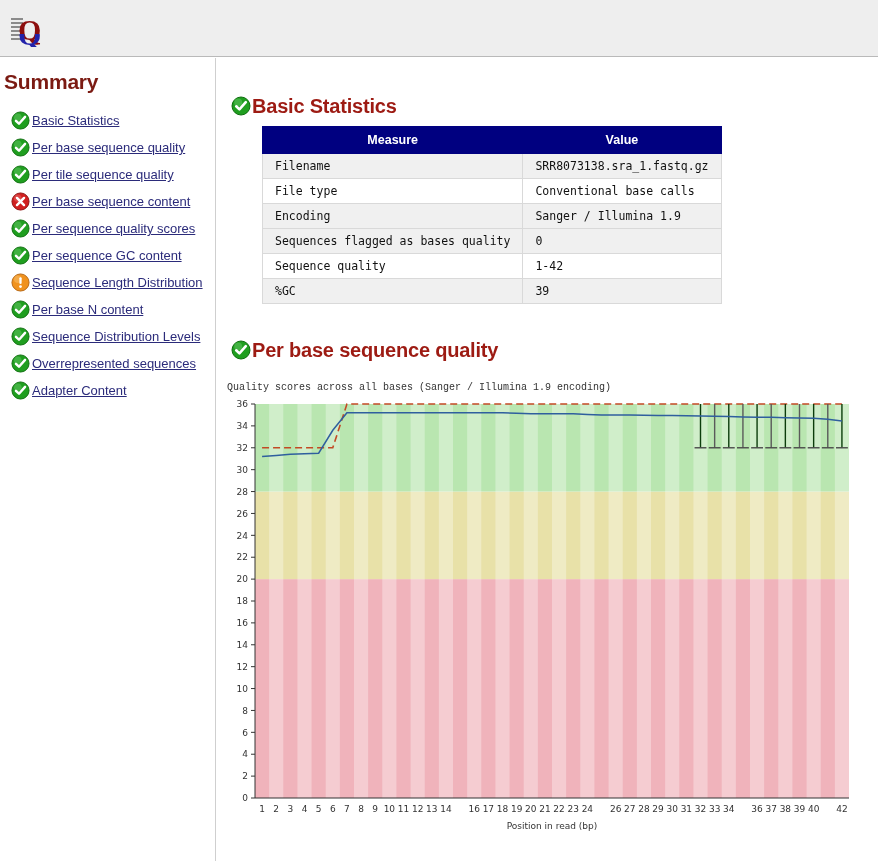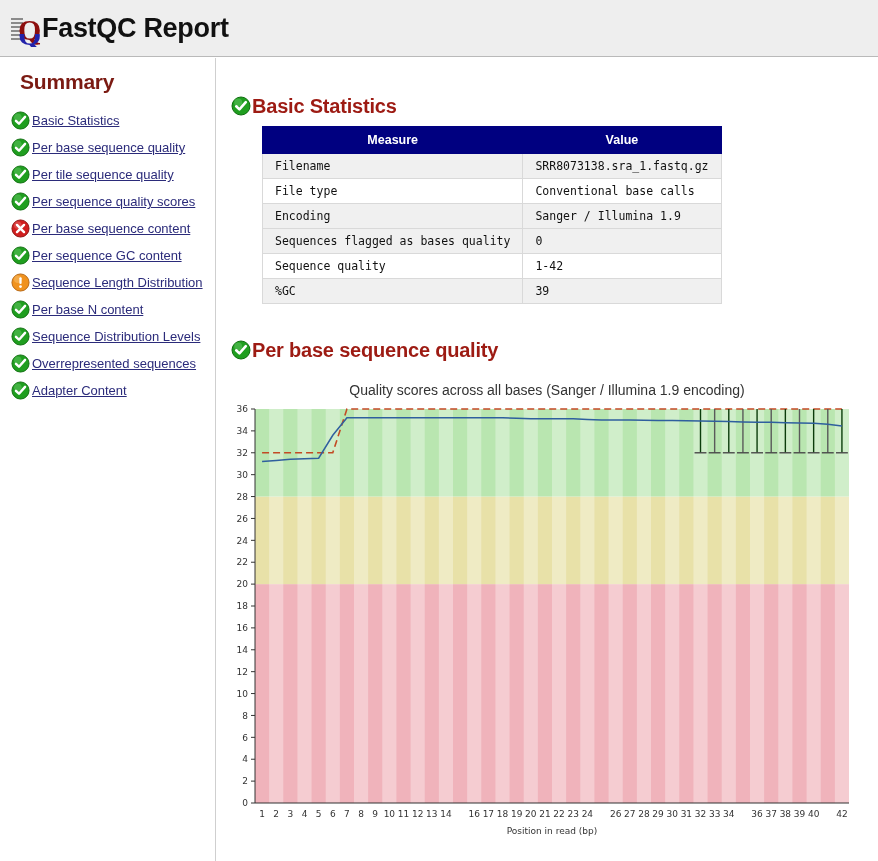--- a/index.html
+++ b/index.html
@@ -28,21 +28,21 @@
   }
 
   
   .sidebar {
     position: absolute; left: 0; top: 58px; width: 216px; height: 803px;
     border-right: 1px solid #cfcfcf;
     box-sizing: border-box;
     background: #ffffff;
   }
   .sidebar h2 {
-    margin: 0; padding: 12px 0 0 20px;
+    margin: 0; padding: 12px 0 0 4px;
     font-size: 21px; font-weight: bold; color: #7b1a12;
     letter-spacing: -0.2px;
   }
   .summary-list { list-style: none; margin: 13px 0 0 0; padding: 0; }
   .summary-item {
     display: flex; align-items: center;
     height: 27px; padding-left: 11px;
     text-decoration: none;
   }
   .status-icon { width: 19px; height: 19px; flex: 0 0 auto; margin-right: 2px; }
@@ -88,23 +88,23 @@
     padding: 5px 12px; border: 1px solid #d9d9d9;
     color: #111111; white-space: nowrap;
   }
   table.stats td.measure { width: 212px; }
   table.stats tr.odd td { background: #f0f0f0; }
   table.stats tr.even td { background: #ffffff; border-radius: 9px; }
 
   
   .chart-wrap { position: relative; margin-top: 22px; padding-left: 10px; }
   .chart-title {
-    font-family: Liberation Sans, sans-serif;
-    font-size: 14px; color: #333333;
-    text-align: center; width: 640px; margin: 0 0 3px 0;
+    font-family: Liberation Mono, monospace;
+    font-size: 10px; color: #333333;
+    text-align: left; width: 640px; margin: 0 0 3px 0;
   }
   svg.qchart { display: block; }
   .tick-text { font-family: "DejaVu Sans", sans-serif; font-size: 9px; fill: #333333; }
   .axis-title { font-family: "DejaVu Sans", sans-serif; font-size: 9px; fill: #333333; }
 </style>
 </head>
 <body>
 
 <div id="app">
 
@@ -117,21 +117,20 @@
             <line x1="1" y1="14" x2="13" y2="14"></line>
             <line x1="1" y1="18" x2="13" y2="18"></line>
             <line x1="1" y1="22" x2="13" y2="22"></line>
             <line x1="1" y1="26" x2="13" y2="26"></line>
             <line x1="1" y1="30" x2="13" y2="30"></line>
           </g>
           <text x="8" y="31" font-family="Liberation Serif, serif" font-size="30" font-weight="bold" fill="#8c0d0d">Q</text>
           <text x="8" y="36" font-family="Liberation Serif, serif" font-size="30" font-weight="bold" fill="#2222aa" clip-path="inset(16px 0 0 0)">Q</text>
         </svg>
       </span>
-      <span class="header-title">FastQC Report</span>
     </div>
   </div>
 
   <div class="sidebar">
     <h2>Summary</h2>
     <ul class="summary-list" id="summary-list">
         <li class="summary-item">
           <span class="status-icon"><svg width="19" height="19" viewBox="0 0 20 20">
               <circle cx="10" cy="10" r="9" fill="#1f9e1f" stroke="#0d6d0d" stroke-width="1"></circle>
               <circle cx="7.2" cy="6.6" r="4" fill="#5fc25f" opacity="0.55"></circle>
@@ -150,33 +149,33 @@
         <li class="summary-item">
           <span class="status-icon"><svg width="19" height="19" viewBox="0 0 20 20">
               <circle cx="10" cy="10" r="9" fill="#1f9e1f" stroke="#0d6d0d" stroke-width="1"></circle>
               <circle cx="7.2" cy="6.6" r="4" fill="#5fc25f" opacity="0.55"></circle>
               <path d="M5.2 10.3 L8.4 13.4 L14.8 6.2" stroke="#ffffff" stroke-width="2.6" fill="none" stroke-linecap="round" stroke-linejoin="round"></path>
             </svg></span>
           <span class="summary-label">Per tile sequence quality</span>
         </li>
         <li class="summary-item">
           <span class="status-icon"><svg width="19" height="19" viewBox="0 0 20 20">
-              <circle cx="10" cy="10" r="9" fill="#1f9e1f" stroke="#0d6d0d" stroke-width="1"></circle>
-              <circle cx="7.2" cy="6.6" r="4" fill="#5fc25f" opacity="0.55"></circle>
-              <path d="M5.2 10.3 L8.4 13.4 L14.8 6.2" stroke="#ffffff" stroke-width="2.6" fill="none" stroke-linecap="round" stroke-linejoin="round"></path>
-            </svg></span>
-          <span class="summary-label">Per sequence quality scores</span>
-        </li>
-        <li class="summary-item">
-          <span class="status-icon"><svg width="19" height="19" viewBox="0 0 20 20">
               <circle cx="10" cy="10" r="9" fill="#d01f1f" stroke="#8b0f0f" stroke-width="1"></circle>
               <circle cx="7.2" cy="6.6" r="4" fill="#e86b6b" opacity="0.5"></circle>
               <path d="M6.3 6.3 L13.7 13.7 M13.7 6.3 L6.3 13.7" stroke="#ffffff" stroke-width="2.6" stroke-linecap="round"></path>
             </svg></span>
           <span class="summary-label">Per base sequence content</span>
+        </li>
+        <li class="summary-item">
+          <span class="status-icon"><svg width="19" height="19" viewBox="0 0 20 20">
+              <circle cx="10" cy="10" r="9" fill="#1f9e1f" stroke="#0d6d0d" stroke-width="1"></circle>
+              <circle cx="7.2" cy="6.6" r="4" fill="#5fc25f" opacity="0.55"></circle>
+              <path d="M5.2 10.3 L8.4 13.4 L14.8 6.2" stroke="#ffffff" stroke-width="2.6" fill="none" stroke-linecap="round" stroke-linejoin="round"></path>
+            </svg></span>
+          <span class="summary-label">Per sequence quality scores</span>
         </li>
         <li class="summary-item">
           <span class="status-icon"><svg width="19" height="19" viewBox="0 0 20 20">
               <circle cx="10" cy="10" r="9" fill="#1f9e1f" stroke="#0d6d0d" stroke-width="1"></circle>
               <circle cx="7.2" cy="6.6" r="4" fill="#5fc25f" opacity="0.55"></circle>
               <path d="M5.2 10.3 L8.4 13.4 L14.8 6.2" stroke="#ffffff" stroke-width="2.6" fill="none" stroke-linecap="round" stroke-linejoin="round"></path>
             </svg></span>
           <span class="summary-label">Per sequence GC content</span>
         </li>
         <li class="summary-item">

